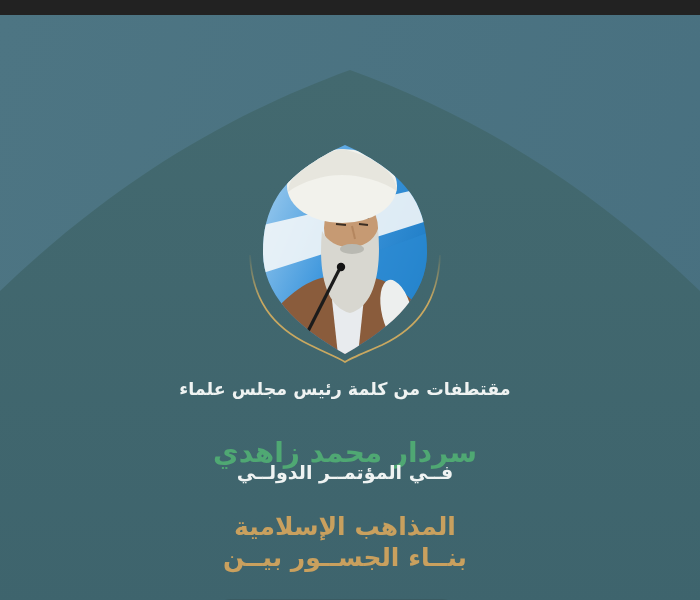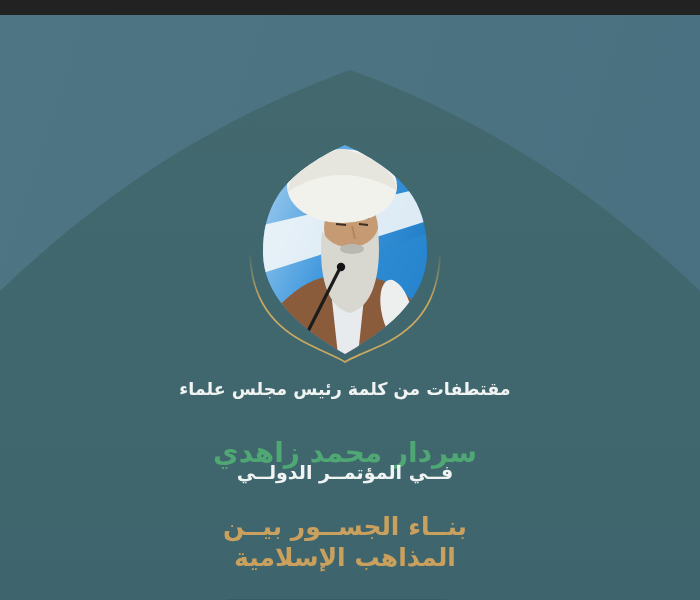--- a/index.html
+++ b/index.html
@@ -89,22 +89,22 @@
     <path d="M 250,240 C 252,284 272,312 310,330 C 326,338 339,343 345,347 C 351,343 364,338 382,330 C 420,312 438,284 440,240" fill="none" stroke="url(#goldFade)" stroke-width="1.7"></path>
   </svg>
 
   <div class="text-layer">
     <div class="attribution">
       <div>مقتطفات من كلمة رئيس مجلس علماء</div>
     </div>
     <div class="speaker-name">سردار محمد زاهدي</div>
     <div class="conf-intro">فــي المؤتمــر الدولــي</div>
     <div class="conf-title">
+      <div>المذاهب الإسلامية</div>
       <div>بنــاء الجســور بيــن</div>
-      <div>المذاهب الإسلامية</div>
     </div>
   </div>
 
   <div class="bottom-banner"></div>
   <div class="glyph-tops">
     <i style="left:273px;top:596px;width:14px;height:4px;"></i>
     <i style="left:276px;top:592px;width:3px;height:3px;border-radius:50%;"></i>
     <i style="left:300px;top:596px;width:16px;height:4px;"></i>
     <i style="left:312px;top:591px;width:3px;height:3px;border-radius:50%;"></i>
     <i style="left:340px;top:597px;width:7px;height:3px;"></i>

